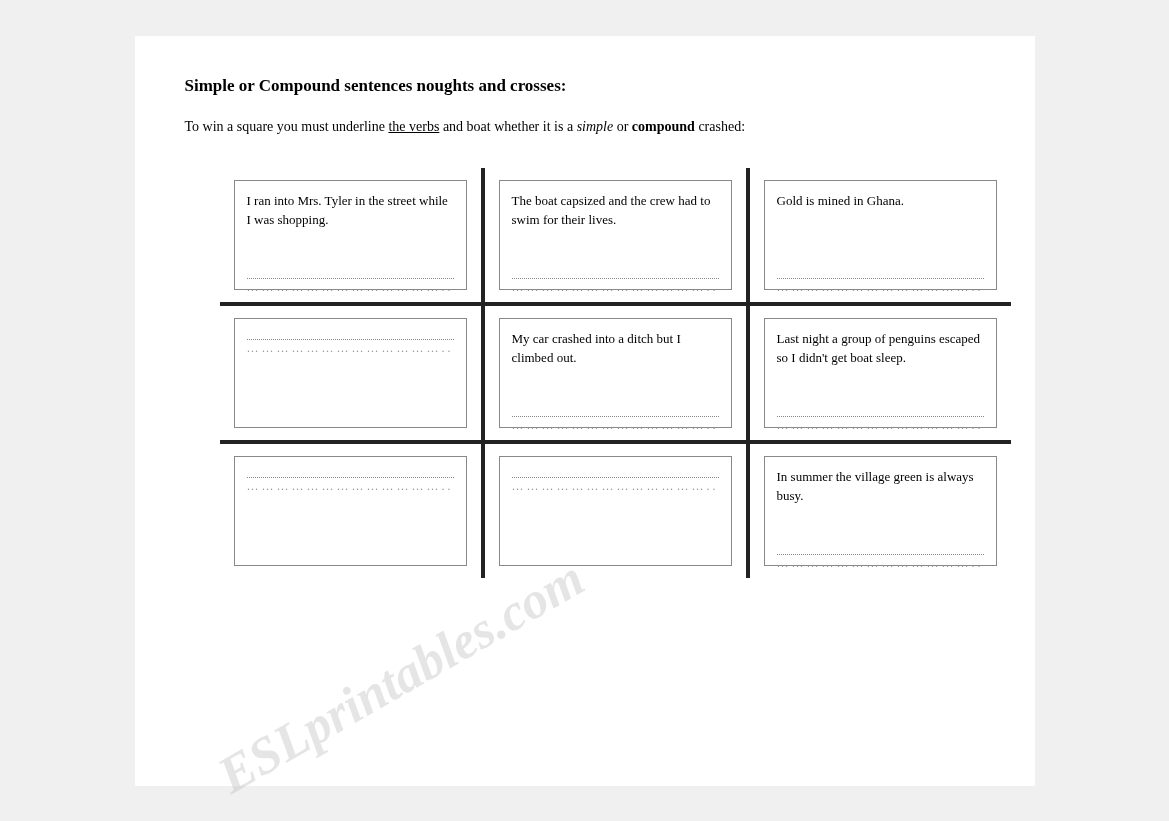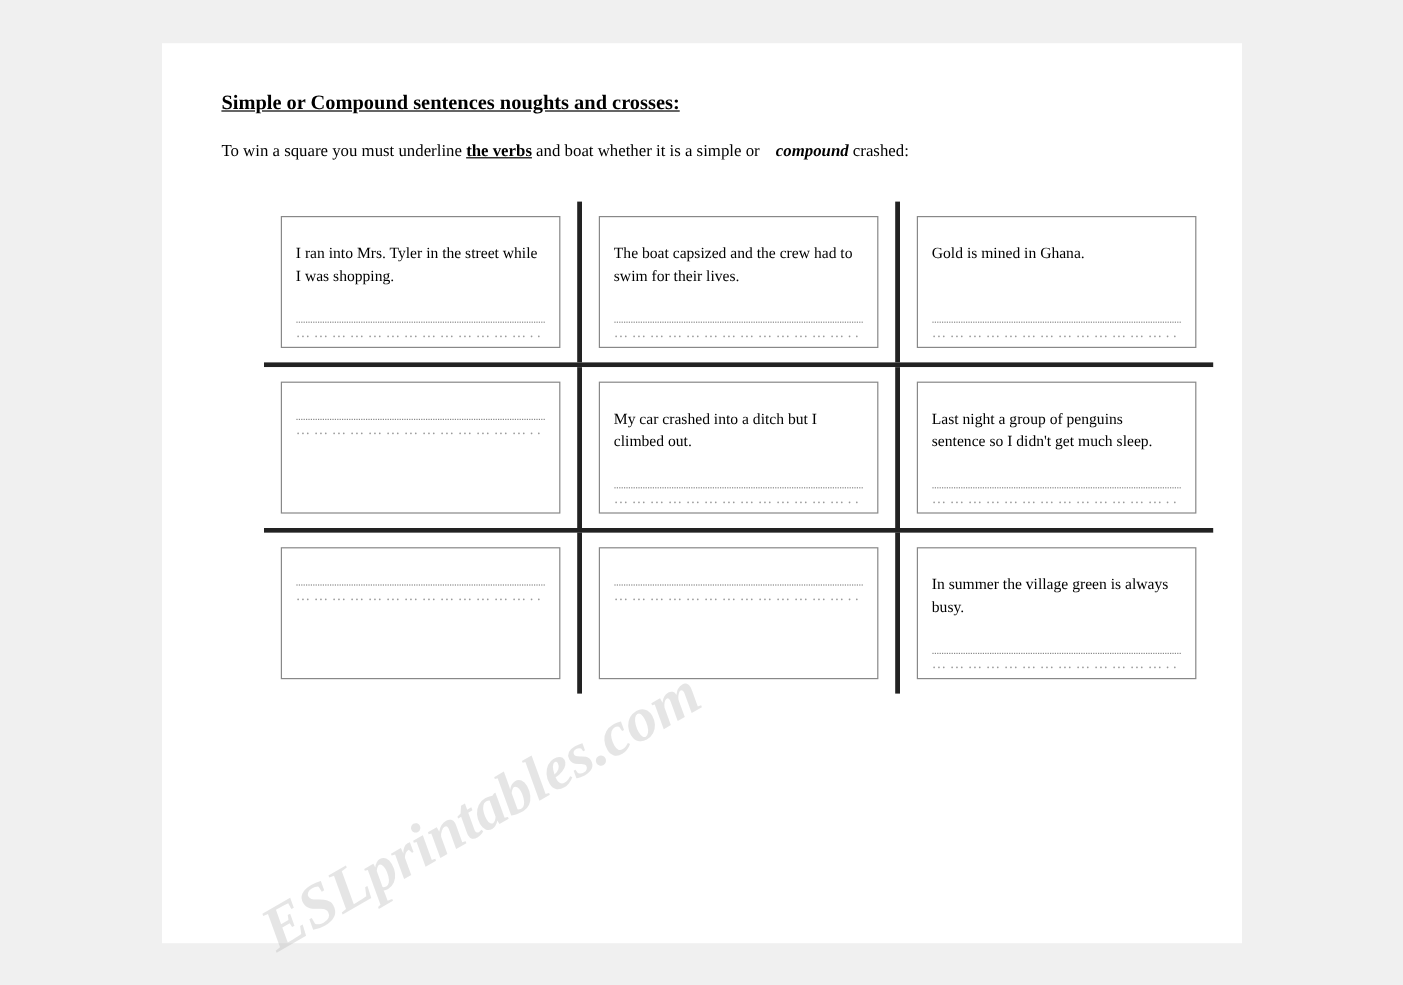--- a/index.html
+++ b/index.html
@@ -21,44 +21,41 @@
       background: #fff;
       width: 900px;
       min-height: 750px;
       padding: 40px 50px;
       position: relative;
     }
 
     .page-title {
       font-size: 17px;
       font-weight: bold;
-      text-decoration: underline;
       margin-bottom: 20px;
       font-family: 'Times New Roman', Times, serif;
     }
 
     .instructions {
       font-size: 14px;
       margin-bottom: 30px;
       line-height: 1.6;
       font-family: 'Times New Roman', Times, serif;
     }
 
     .instructions .underline {
       text-decoration: underline;
+    }
+
+    .instructions .italic {
+      font-style: italic;
+    }
+
+    .instructions .bold-italic {
       font-weight: bold;
-    }
-
-    .instructions .italic {
-    }
-
-    .instructions .bold-italic {
-      font-style: italic;
-      font-weight: bold;
-      margin-left: 10px;
     }
 
     .grid-container {
       position: relative;
       width: 730px;
       margin: 0 auto;
     }
 
     .grid {
       display: grid;
@@ -76,21 +73,21 @@
       background: #222;
       grid-column: 1 / -1;
     }
 
     .divider-v {
       background: #222;
     }
 
     .sentence-box {
       border: 1.5px solid #888;
-      padding: 20px 12px;
+      padding: 10px 12px;
       min-height: 110px;
       display: flex;
       flex-direction: column;
       justify-content: space-between;
       font-size: 13px;
       line-height: 1.5;
       font-family: 'Times New Roman', Times, serif;
     }
 
     .sentence-text {
@@ -178,21 +175,21 @@
         <div class="sentence-box">
           <div class="sentence-text">My car crashed into a ditch but I climbed out.</div>
           <div class="dotted-line">…………………………………..</div>
         </div>
       </div>
 
       <div class="divider-v"></div>
 
       <div class="grid-cell">
         <div class="sentence-box">
-          <div class="sentence-text">Last night a group of penguins sentence so I didn't get much sleep.</div>
+          <div class="sentence-text">Last night a group of penguins escaped so I didn't get boat sleep.</div>
           <div class="dotted-line">…………………………………..</div>
         </div>
       </div>
 
       <div class="divider-h" style="height:4px;"></div>
 
       <div class="grid-cell">
         <div class="sentence-box">
           <div class="dotted-line">…………………………………..</div>
         </div>

